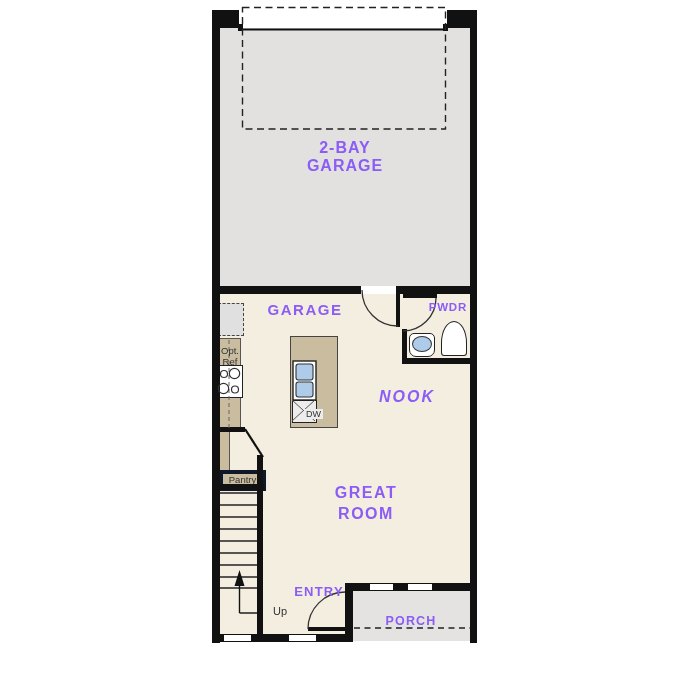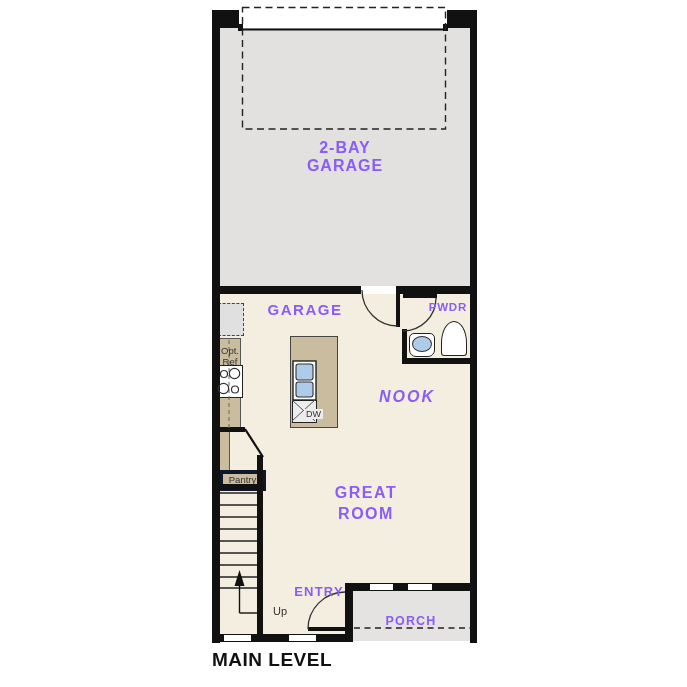--- a/index.html
+++ b/index.html
@@ -114,15 +114,14 @@
   <div class="label" style="left:407px;top:301px;width:60px;font-size:11.5px;letter-spacing:0.8px;text-align:right;">PWDR</div>
   <div class="label" style="left:367px;top:388px;width:80px;font-size:16px;letter-spacing:2px;font-style:italic;">NOOK</div>
   <div class="label" style="left:316px;top:482px;width:100px;font-size:16px;letter-spacing:1.5px;line-height:21px;text-align:center;">GREAT
 ROOM</div>
   <div class="label" style="left:279px;top:585px;width:80px;font-size:13px;letter-spacing:1.2px;">ENTRY</div>
   <div class="label" style="left:371px;top:599px;width:80px;font-size:12.5px;letter-spacing:1.2px;margin-top:16px;">PORCH</div>
   <div class="label small" style="left:218px;top:307px;width:24px;font-size:9.5px;line-height:11px;text-align:center;position:absolute;margin-top:38px;">Opt.
 Ref</div>
   <div class="label small" style="left:304px;top:409px;width:19px;font-size:9px;background:#ececec;line-height:10px;">DW</div>
   <div class="label small" style="left:265px;top:605px;width:22px;font-size:11px;text-align:right;">Up</div>
-  <div class="label" style="left:212px;top:650px;width:130px;font-size:19px;letter-spacing:0.5px;text-align:left;color:#111;">MAIN LEVEL</div>
 
 </div>
 
 </body></html>

